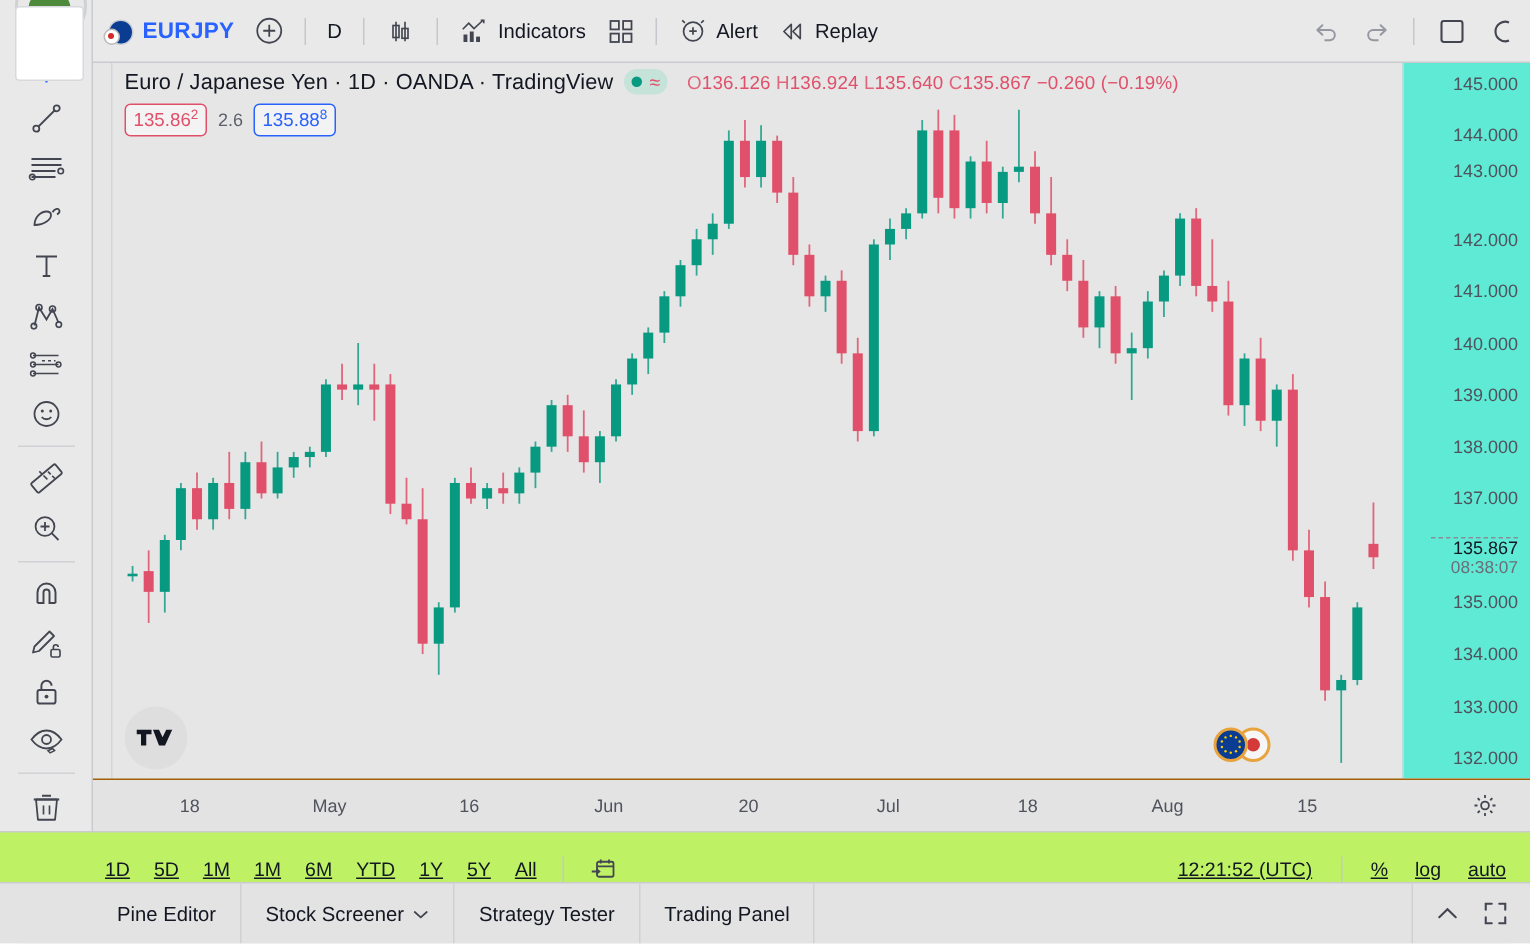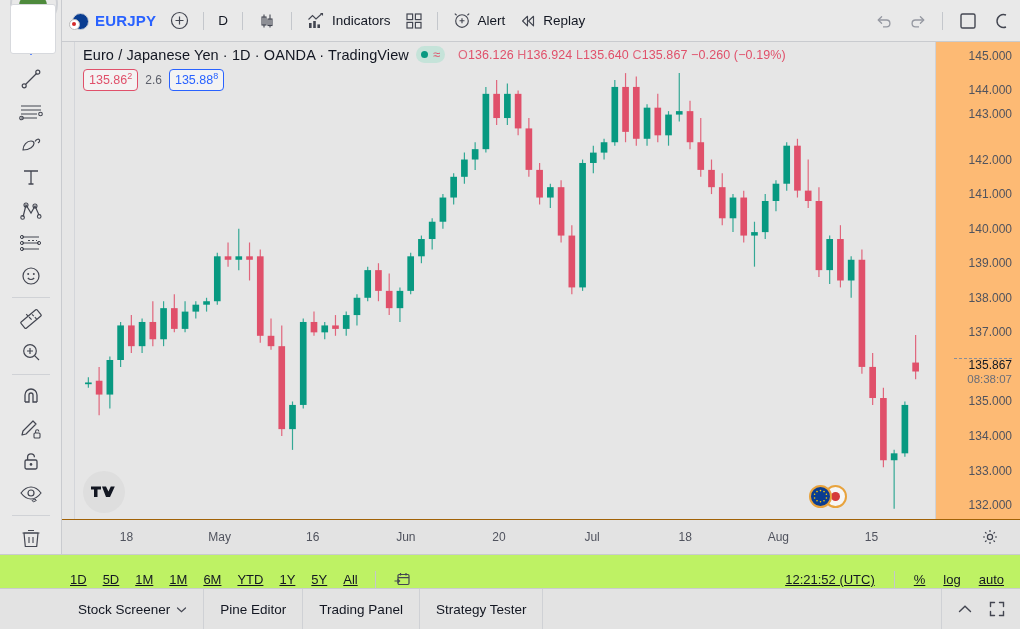--- a/index.html
+++ b/index.html
@@ -244,21 +244,21 @@
   .fb-jp::after {
     content:""; position:absolute; left:5px; top:5px;
     width:9px;height:9px;border-radius:50%;background:#d53a3a;
   }
   .fb-eu { left: 0; top: 0; background: #0a3d91; overflow: hidden; }
 
   
   .pricescale {
     width: 84px;
     min-width: 84px;
-    background: #fdba74;
+    background: #5eead4;
     border-left: 1px solid #d0d2d6;
     position: relative;
     font-size: 12px;
     color: #50535e;
     cursor: ns-resize;
   }
   .ps-label {
     position: absolute;
     right: 8px;
     transform: translateY(-50%);
@@ -894,35 +894,35 @@
       <span class="rg-sep"></span>
       <span class="rg-btn">%</span>
       <span class="rg-btn">log</span>
       <span class="rg-btn">auto</span>
     </div>
   </div>
 
   <div class="bottombar">
     <div id="bottomtabs" style="display:flex;">
         <div class="bt-tab">
+          <span>Pine Editor</span>
+        </div>
+        <div class="bt-tab">
           <span>Stock Screener</span>
           <span>
             <svg width="11" height="11" viewBox="0 0 11 11">
               <path d="M1.5 4L5.5 7.6 9.5 4" fill="none" stroke="#434651" stroke-width="1.2" stroke-linecap="round"></path>
             </svg>
           </span>
         </div>
         <div class="bt-tab">
-          <span>Pine Editor</span>
+          <span>Strategy Tester</span>
         </div>
         <div class="bt-tab">
           <span>Trading Panel</span>
-        </div>
-        <div class="bt-tab">
-          <span>Strategy Tester</span>
         </div>
       </div>
     <div class="bt-fill"></div>
     <div class="bt-right">
       <span>
         <svg width="18" height="18" viewBox="0 0 18 18">
           <path d="M3.5 11.5L9 6.2l5.5 5.3" fill="none" stroke="#434651" stroke-width="1.4" stroke-linecap="round"></path>
         </svg>
       </span>
       <span>

